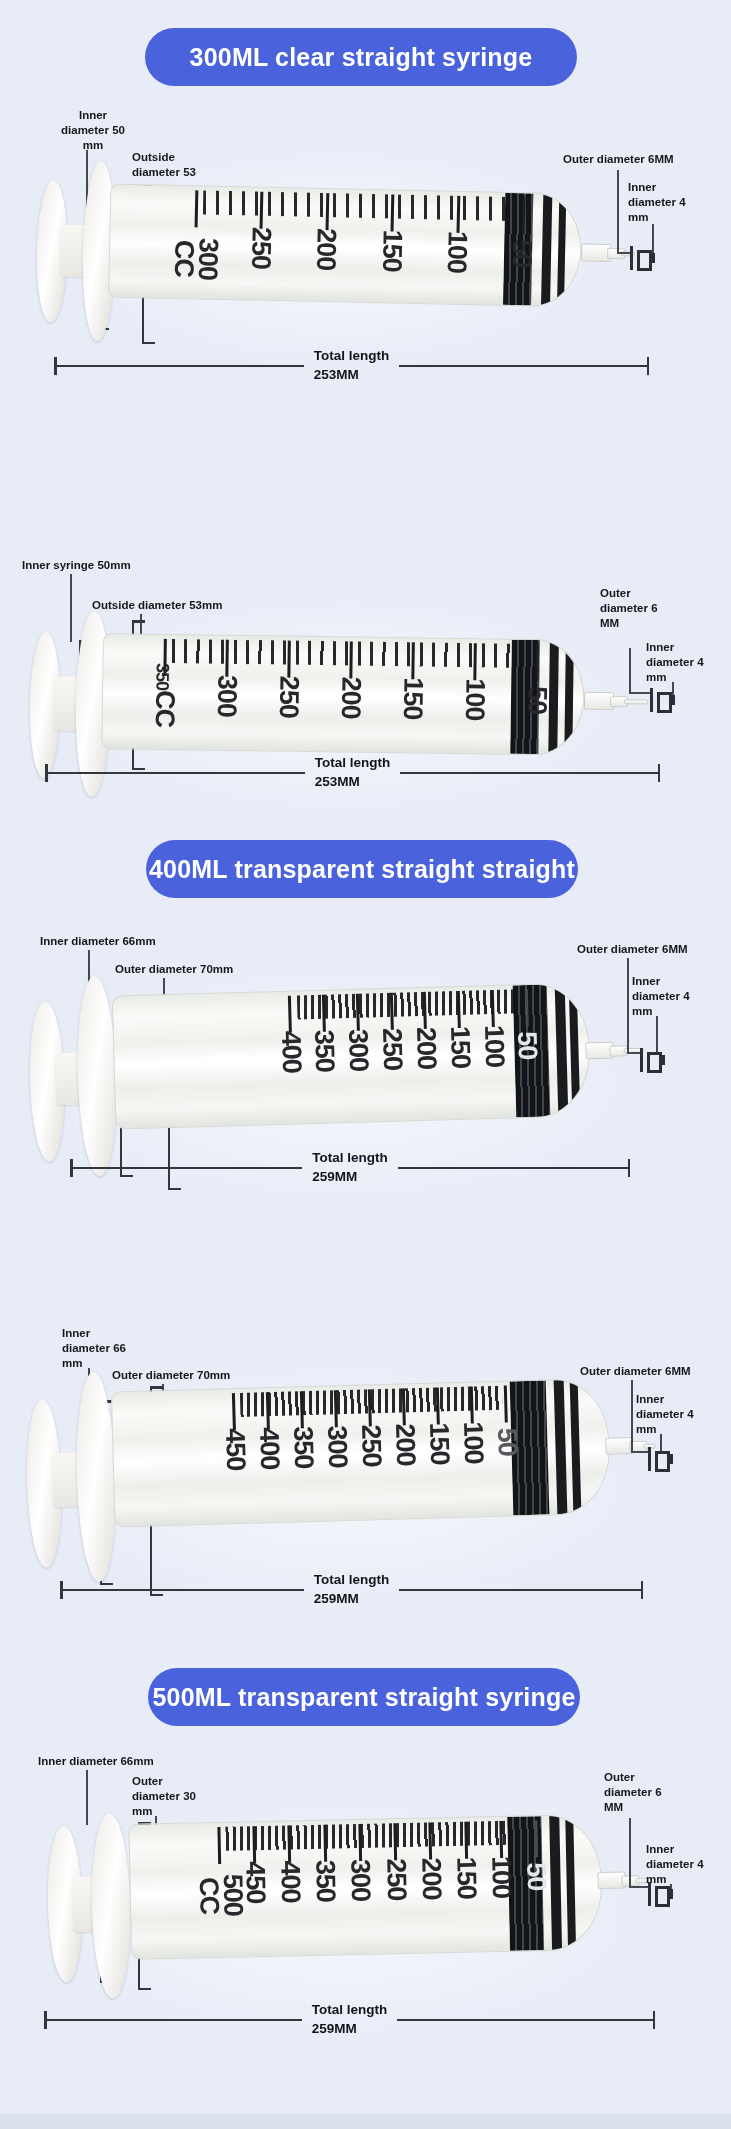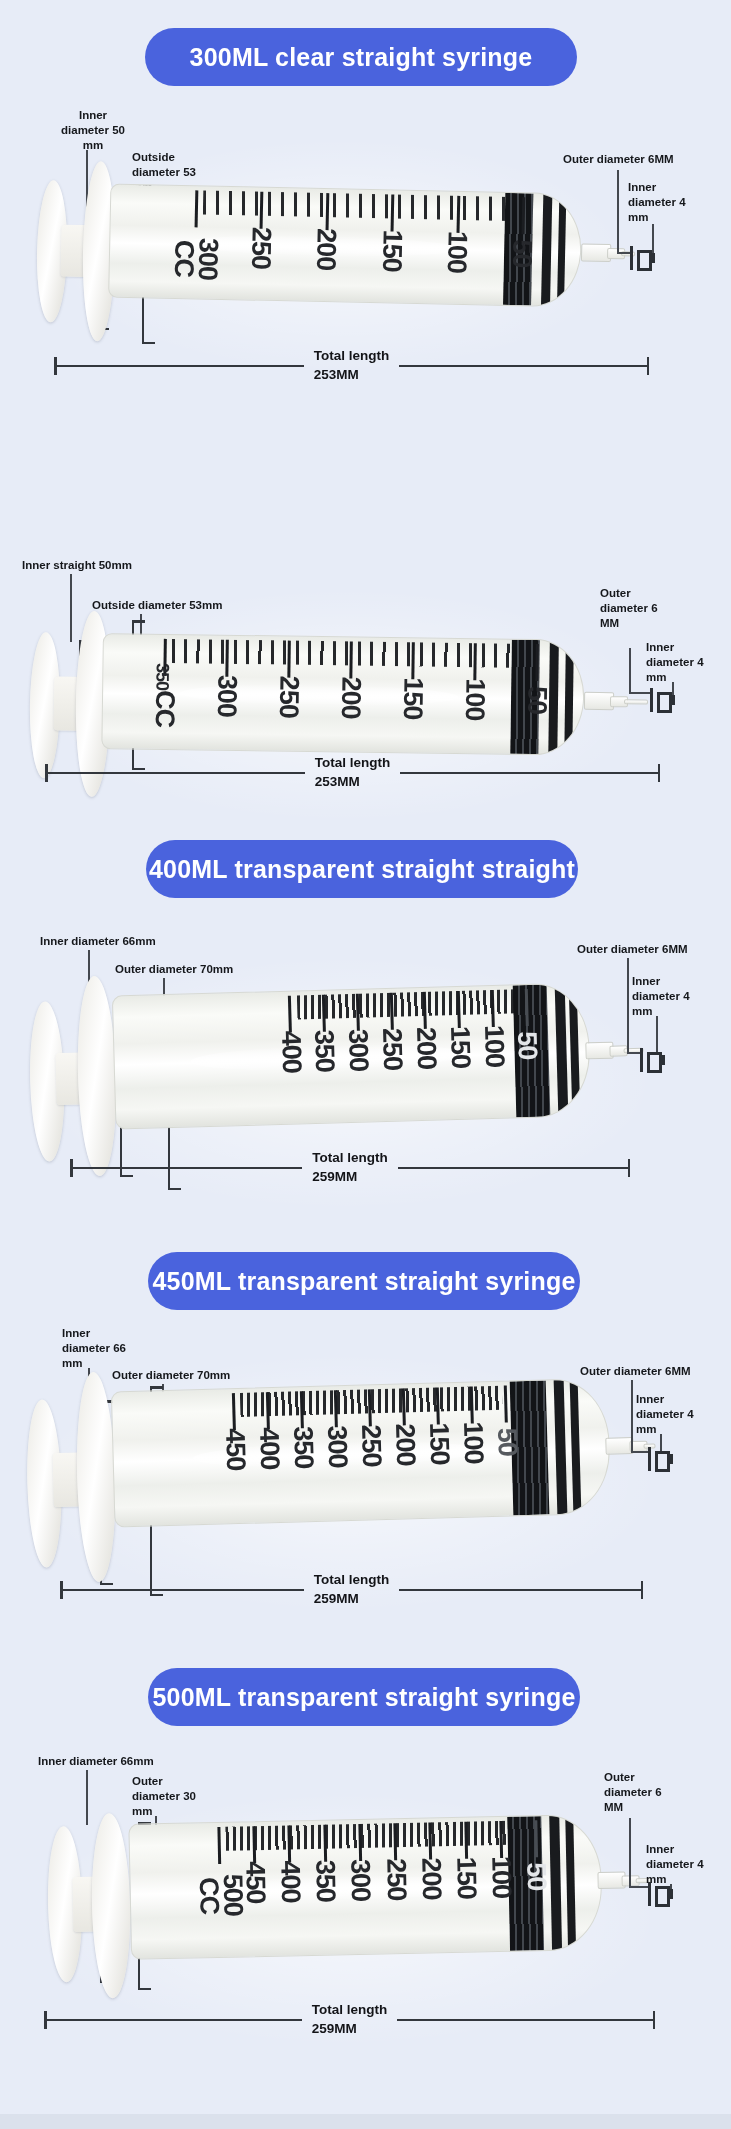--- a/index.html
+++ b/index.html
@@ -136,21 +136,21 @@
           <span>Total length</span>
           <span>253MM</span>
         </div>
       <div class="seg"></div>
         <div class="cap"></div>
     </div>
   </div>
 
   <div class="sec" style="top:420px;height:418px;">
     <div class="glow" style="left:50px;top:170px;width:590px;height:230px;"></div>
-    <div class="lab nw" style="left:22px;top:138px;">Inner straight 50mm</div>
+    <div class="lab nw" style="left:22px;top:138px;">Inner syringe 50mm</div>
     <div class="leader" style="left:70px;top:154px;height:68px;"></div>
     <div class="lab nw" style="left:92px;top:178px;">Outside diameter 53mm</div>
     <div class="leader" style="left:140px;top:194px;height:44px;"></div>
     <div class="bracket" style="left:79px;top:220px;height:115px;"></div>
     <div class="bracket" style="left:132px;top:200px;height:150px;"></div>
 
     <div class="syr" style="left:30px;top:172px;width:648px;height:215px;transform:rotate(0.8deg);">
       <div class="flange" style="left:0;top:40px;width:30px;height:146px;"></div>
       <div class="rod" style="left:24px;top:84px;width:28px;height:54px;"></div>
       <div class="flange" style="left:46px;top:18px;width:34px;height:186px;"></div>
@@ -309,21 +309,20 @@
       <div class="txt">
           <span>Total length</span>
           <span>259MM</span>
         </div>
       <div class="seg"></div>
         <div class="cap"></div>
     </div>
   </div>
 
   <div class="sec" style="top:1250px;height:414px;">
-    <div class="banner" style="left:148px;top:2px;">450ML transparent straight syringe</div>
     <div class="glow" style="left:35px;top:105px;width:620px;height:255px;"></div>
     <div class="lab" style="left:62px;top:76px;width:68px;">Inner diameter 66 mm</div>
     <div class="leader" style="left:88px;top:118px;height:32px;"></div>
     <div class="lab nw" style="left:112px;top:118px;">Outer diameter 70mm</div>
     <div class="leader" style="left:162px;top:134px;height:18px;"></div>
     <div class="bracket" style="left:100px;top:150px;height:185px;"></div>
     <div class="bracket" style="left:150px;top:136px;height:210px;"></div>
 
     <div class="syr" style="left:25px;top:102px;width:660px;height:240px;transform:rotate(-1.6deg);">
       <div class="flange" style="left:2px;top:48px;width:34px;height:168px;"></div>

